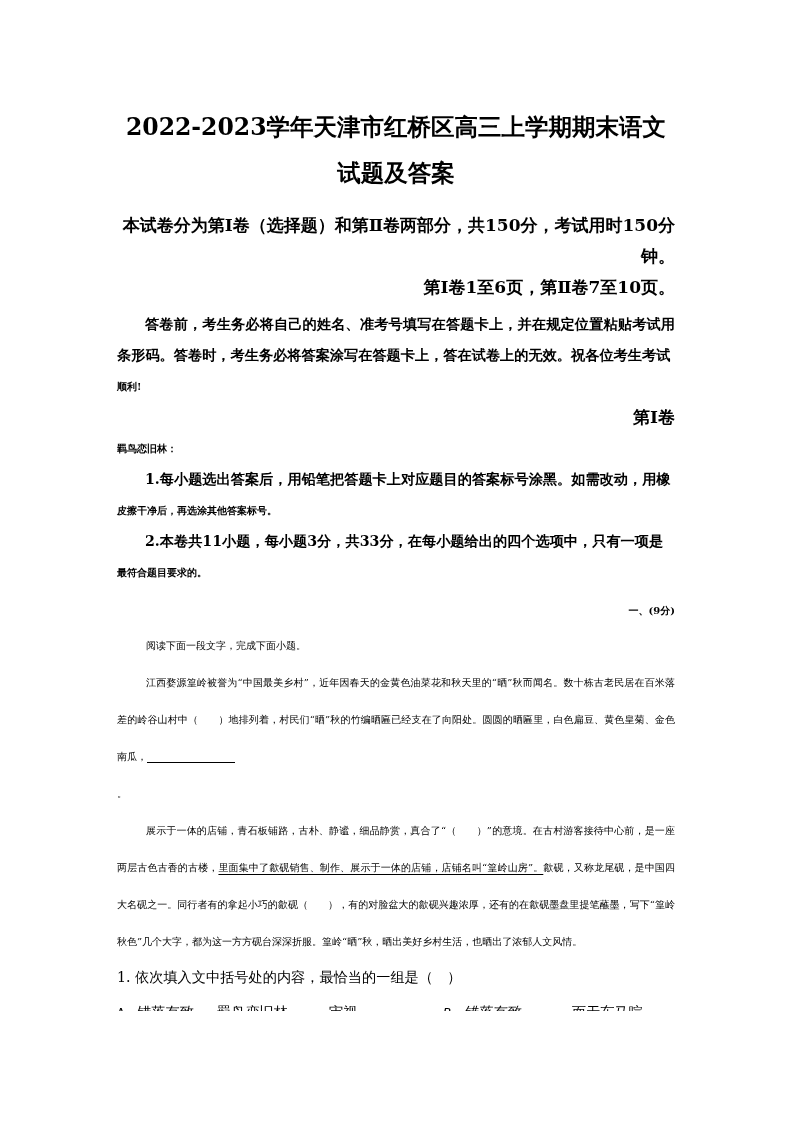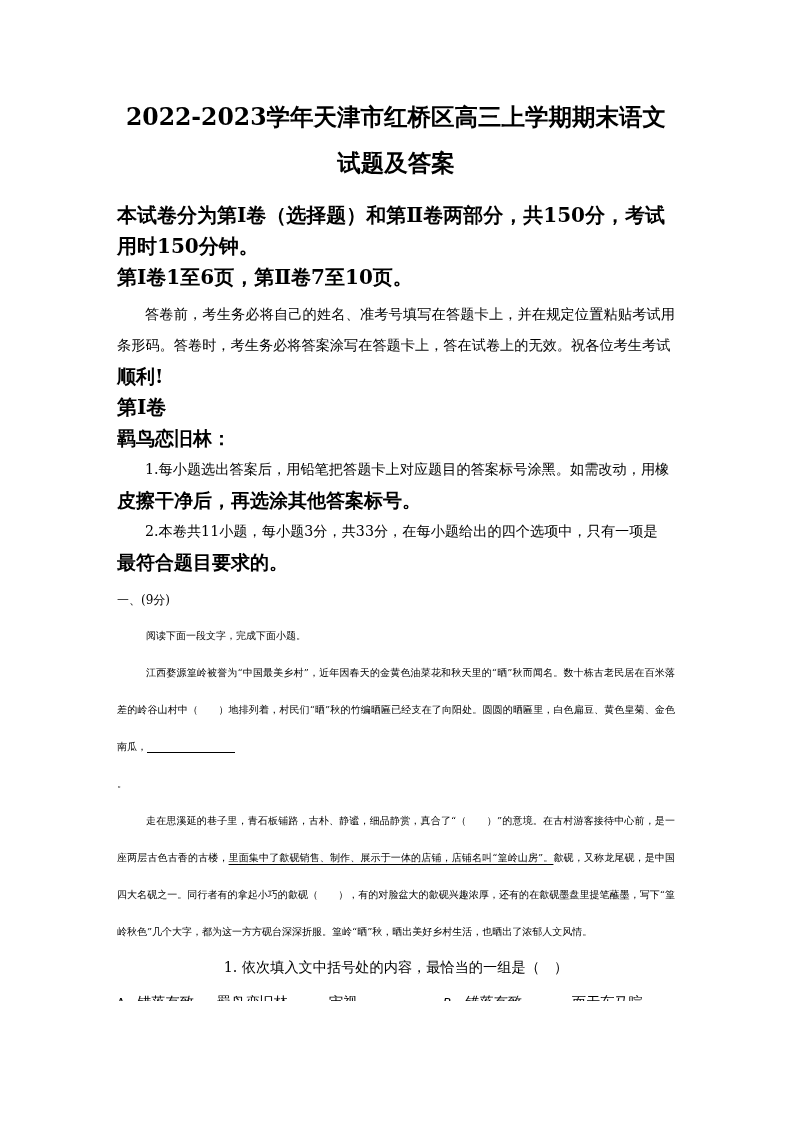--- a/index.html
+++ b/index.html
@@ -10,21 +10,21 @@
   body {
     font-family: "DejaVu Serif", "Liberation Serif", serif;
     color: #000000;
     -webkit-font-smoothing: none;
   }
   .page {
     position: relative;
     width: 794px;
     height: 1000px;
     background: #ffffff;
-    margin: 1px auto;
+    margin: 11px auto;
     overflow: hidden;
     box-sizing: border-box;
   }
   .content {
     position: absolute;
     left: 117px;
     top: 0;
     width: 558px;
   }
 
@@ -34,52 +34,52 @@
     font-weight: bold;
     line-height: 46px;
     text-align: center;
     letter-spacing: 0px;
     margin: 0;
     padding-top: 93px;
     font-family: "DejaVu Serif", "Liberation Serif", serif;
   }
   .b-para {
     font-size: 14.2px;
-    font-weight: normal;
+    font-weight: bold;
     line-height: 31px;
     margin: 0;
     text-align: justify;
     text-align-last: left;
     text-justify: inter-ideograph;
     text-indent: 28px;
   }
   .b-center {
-    font-size: 20px;
+    font-size: 17px;
     font-weight: bold;
     line-height: 31px;
     margin: 0;
-    text-align: left;
+    text-align: right;
   }
   .b-flush {
-    font-size: 19px;
+    font-size: 10px;
     font-weight: bold;
     line-height: 31px;
     margin: 0;
     text-align: left;
   }
   .spacer-sm { height: 14px; }
   .spacer-xs { height: 6px; }
 
   
   .sec-head {
-    font-size: 12px;
-    font-weight: normal;
+    font-size: 10px;
+    font-weight: bold;
     line-height: 33px;
     margin: 0;
-    text-align: left;
+    text-align: right;
   }
 
   
   .p-body {
     font-size: 10px;
     font-weight: normal;
     line-height: 37px;
     margin: 0;
     text-align: justify;
     text-align-last: left;
@@ -102,21 +102,21 @@
   .paren-gap {
     letter-spacing: 0;
   }
 
   
   .q-line {
     font-size: 14.2px;
     font-weight: normal;
     line-height: 35px;
     margin: 0;
-    text-align: center;
+    text-align: left;
     font-family: "DejaVu Serif", "Liberation Serif", serif;
   }
   .opt-row {
     position: relative;
     font-size: 14.2px;
     line-height: 35px;
     height: 35px;
     margin: 0;
     font-family: "DejaVu Serif", "Liberation Serif", serif;
   }
@@ -173,21 +173,21 @@
 
     <div class="spacer-xs"></div>
 
     <p class="sec-head">一、(9分)</p>
 
     <p class="p-body">阅读下面一段文字，完成下面小题。</p>
 
     <p class="p-body"><span>江西婺源篁岭被誉为“中国最美乡村”，近年因春天的金黄色油菜花和秋天里的“晒”秋而闻名。数十栋古老民居在百米落差的岭谷山村中（</span><span class="paren-gap">　　</span><span>）地排列着，村民们“晒”秋的竹编晒匾已经支在了向阳处。圆圆的晒匾里，白色扁豆、黄色皇菊、金色南瓜，</span><span class="blank-fill"></span></p>
     <p class="p-body noindent">。</p>
 
-    <p class="p-body"><span>走在思溪延的巷子里，青石板铺路，古朴、静谧，细品静赏，真合了“（</span><span class="paren-gap">　　</span><span>）”的意境。在古村游客接待中心前，是一座两层古色古香的古楼，</span><span class="u-span">里面集中了歙砚销售、制作、展示于一体的店铺，店铺名叫“篁岭山房”。</span><span>歙砚，又称龙尾砚，是中国四大名砚之一。同行者有的拿起小巧的歙砚（</span><span class="paren-gap">　　</span><span>），有的对脸盆大的歙砚兴趣浓厚，还有的在歙砚墨盘里提笔蘸墨，写下“篁岭秋色”几个大字，都为这一方方砚台深深折服。篁岭“晒”秋，晒出美好乡村生活，也晒出了浓郁人文风情。</span></p>
+    <p class="p-body"><span>展示于一体的店铺，青石板铺路，古朴、静谧，细品静赏，真合了“（</span><span class="paren-gap">　　</span><span>）”的意境。在古村游客接待中心前，是一座两层古色古香的古楼，</span><span class="u-span">里面集中了歙砚销售、制作、展示于一体的店铺，店铺名叫“篁岭山房”。</span><span>歙砚，又称龙尾砚，是中国四大名砚之一。同行者有的拿起小巧的歙砚（</span><span class="paren-gap">　　</span><span>），有的对脸盆大的歙砚兴趣浓厚，还有的在歙砚墨盘里提笔蘸墨，写下“篁岭秋色”几个大字，都为这一方方砚台深深折服。篁岭“晒”秋，晒出美好乡村生活，也晒出了浓郁人文风情。</span></p>
 
     <p class="q-line">1. 依次填入文中括号处的内容，最恰当的一组是（　）</p>
 
     <div class="opt-row">
       <span class="col col-a"><span class="opt-mark">A.</span>&nbsp;<span>错落有致</span></span>
       <span class="col col-a2"><span>羁鸟恋旧林</span></span>
       <span class="col col-a3"><span>审视</span></span>
       <span class="col col-b"><span class="opt-mark">B.</span>&nbsp;<span>错落有致</span></span>
       <span class="col col-b2"><span>而无车马喧</span></span>
     </div>

